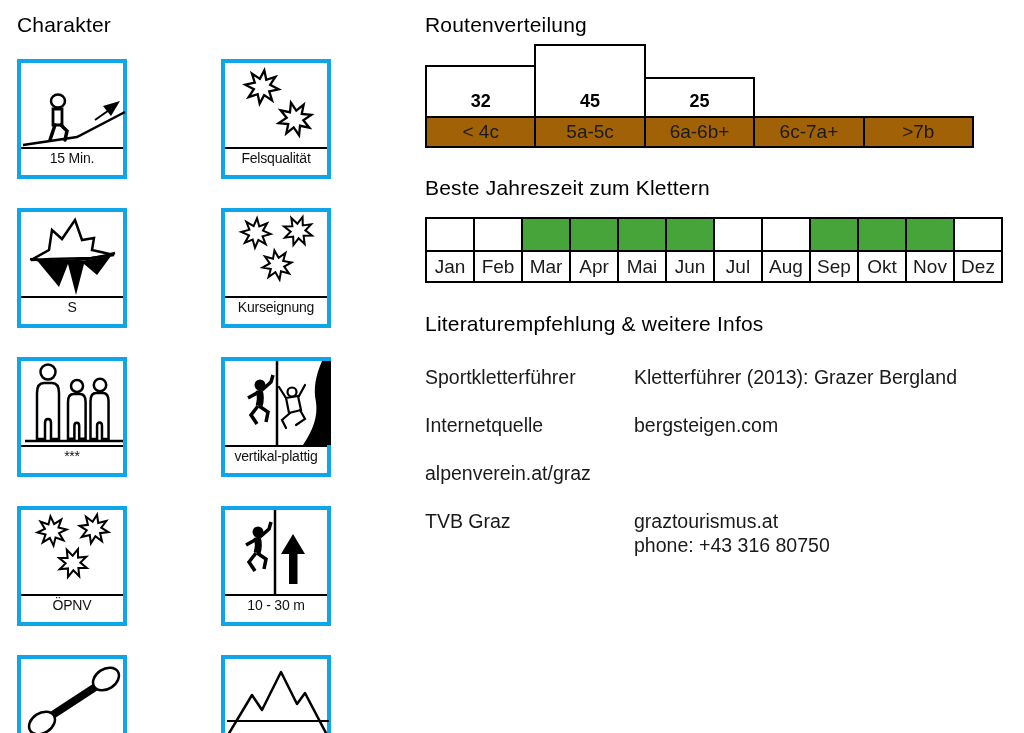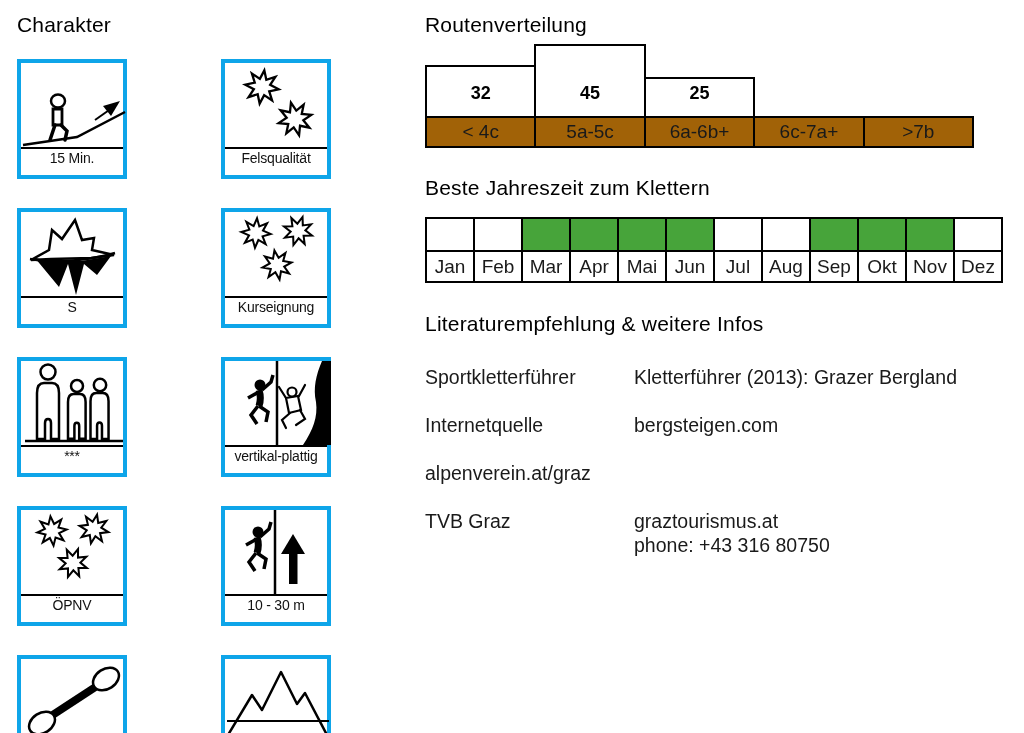--- a/index.html
+++ b/index.html
@@ -28,21 +28,21 @@
   .burst{fill:#fff;stroke:#000;stroke-width:2.2;stroke-linejoin:miter;}
   .oc{stroke:#000;stroke-width:2.2;fill:none;stroke-linecap:round;}
   .ocq{fill:#fff;}
 
   
   .rv-chart{position:absolute;left:425px;top:44px;width:549px;height:104px;display:flex;align-items:flex-end;}
   .rv-col{flex:1;display:flex;flex-direction:column;justify-content:flex-end;}
   div.rv-col + div.rv-col{margin-left:-2px;}
   .rv-bar{border:2px solid #000;box-sizing:border-box;margin-bottom:-2px;background:#fff;
     display:flex;align-items:flex-end;justify-content:center;position:relative;z-index:1;}
-  .rv-num{font-size:18px;font-weight:700;color:#000;padding-bottom:12px;}
+  .rv-num{font-size:18px;font-weight:700;color:#000;padding-bottom:4px;}
   .rv-cat{height:32px;border:2px solid #000;box-sizing:border-box;text-align:center;font-size:19px;line-height:28px;background:#a16207;color:#1a1a1a;}
 
   
   .season-table{position:absolute;left:425px;top:217px;width:578px;border:2px solid #000;box-sizing:border-box;display:flex;background:#fff;}
   .month-col{flex:1;border-right:2px solid #000;}
   .season-table > div:last-of-type{border-right:none;border-radius:23px;}
   .month-color{height:31px;border-bottom:2px solid #000;background:#fff;}
   .month-color.best{background:var(--highlight,#47a43a);}
   .month-label{height:29px;display:flex;align-items:center;justify-content:center;font-size:19px;color:#1a1a1a;}
 

